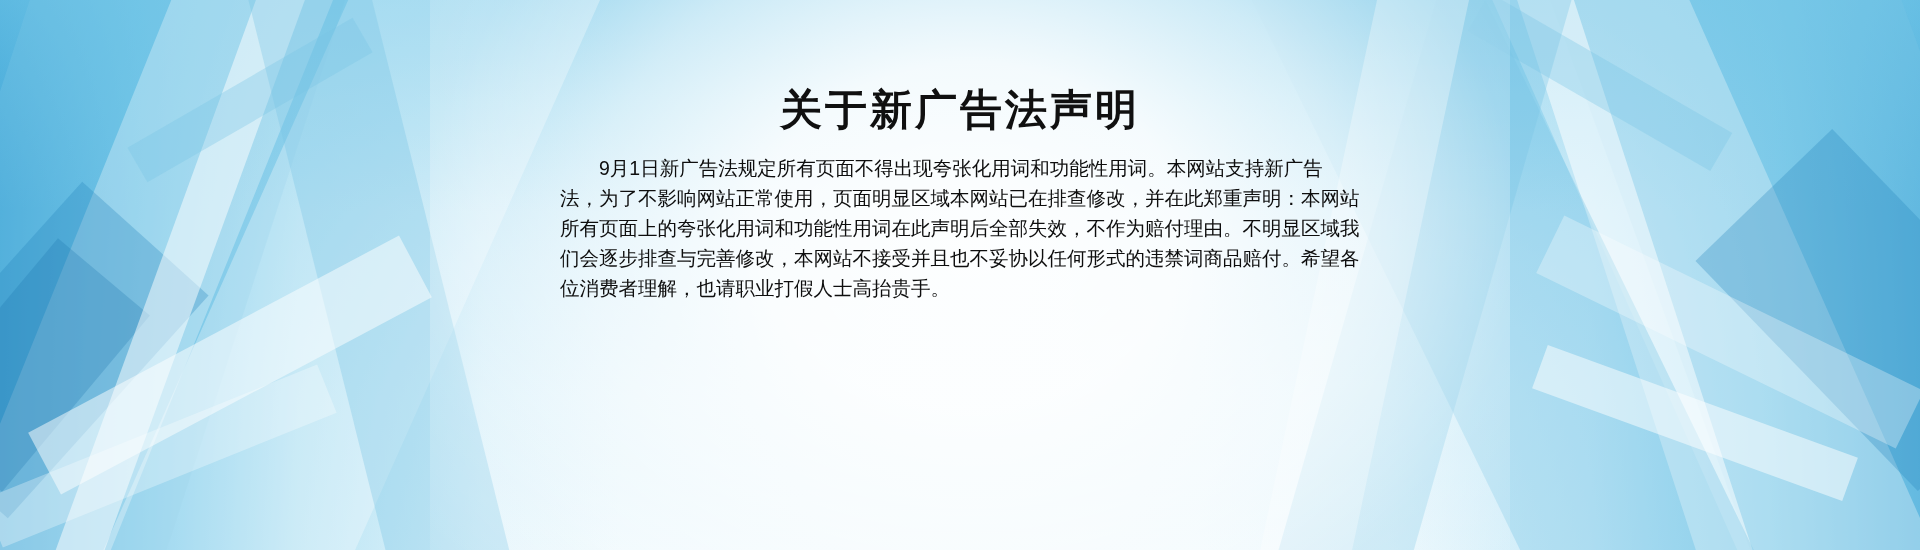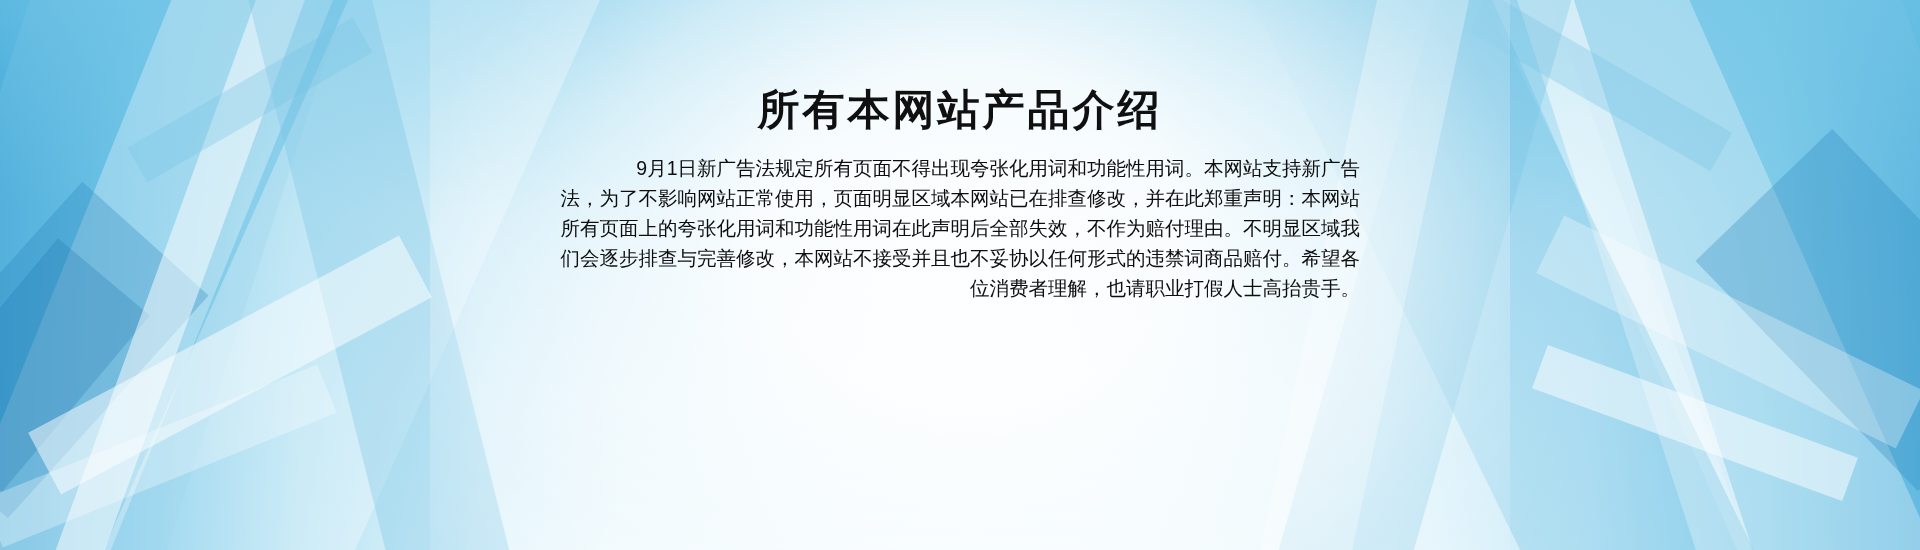--- a/index.html
+++ b/index.html
@@ -84,21 +84,21 @@
     font-size: 42px;
     font-weight: 700;
     letter-spacing: 3px;
     color: #101010;
     line-height: 1.15;
   }
   .body-block {
     margin: 0 auto;
     width: 800px;
     padding-top: 19px;
-    text-align: right;
+    text-align: left;
     color: #0e0e0e;
     font-size: 19.5px;
     line-height: 30px;
     letter-spacing: 0px;
   }
   .para {
     margin: 0;
   }
   .para.indented {
     text-indent: 2em;
@@ -132,20 +132,20 @@
   <div class="shard c" style="right:-50px; top:150px; width:190px; height:320px; transform: rotate(-44deg);"></div>
   <div class="shard a" style="right:-10px; top:300px; width:400px; height:64px; transform: rotate(26deg);"></div>
   <div class="shard d" style="right:60px; top:400px; width:330px; height:46px; transform: rotate(20deg);"></div>
   <div class="shard b" style="right:440px; top:-40px; width:130px; height:700px; transform: rotate(16deg);"></div>
   <div class="shard a" style="right:520px; top:-60px; width:90px; height:760px; transform: rotate(12deg);"></div>
   <div class="shard b" style="right:180px; top:60px; width:280px; height:44px; transform: rotate(30deg);"></div>
 
   <div class="bg-center-glow"></div>
 
   <div class="content">
-    <h1 class="page-title">所有本网站产品介绍</h1>
+    <h1 class="page-title">关于新广告法声明</h1>
 
     <div class="body-block">
       <p class="para indented">9月1日新广告法规定所有页面不得出现夸张化用词和功能性用词。本网站支持新广告法，为了不影响网站正常使用，页面明显区域本网站已在排查修改，并在此郑重声明：本网站所有页面上的夸张化用词和功能性用词在此声明后全部失效，不作为赔付理由。不明显区域我们会逐步排查与完善修改，本网站不接受并且也不妥协以任何形式的违禁词商品赔付。希望各位消费者理解，也请职业打假人士高抬贵手。</p>
     </div>
   </div>
 
 </div>
 
 </body></html>

